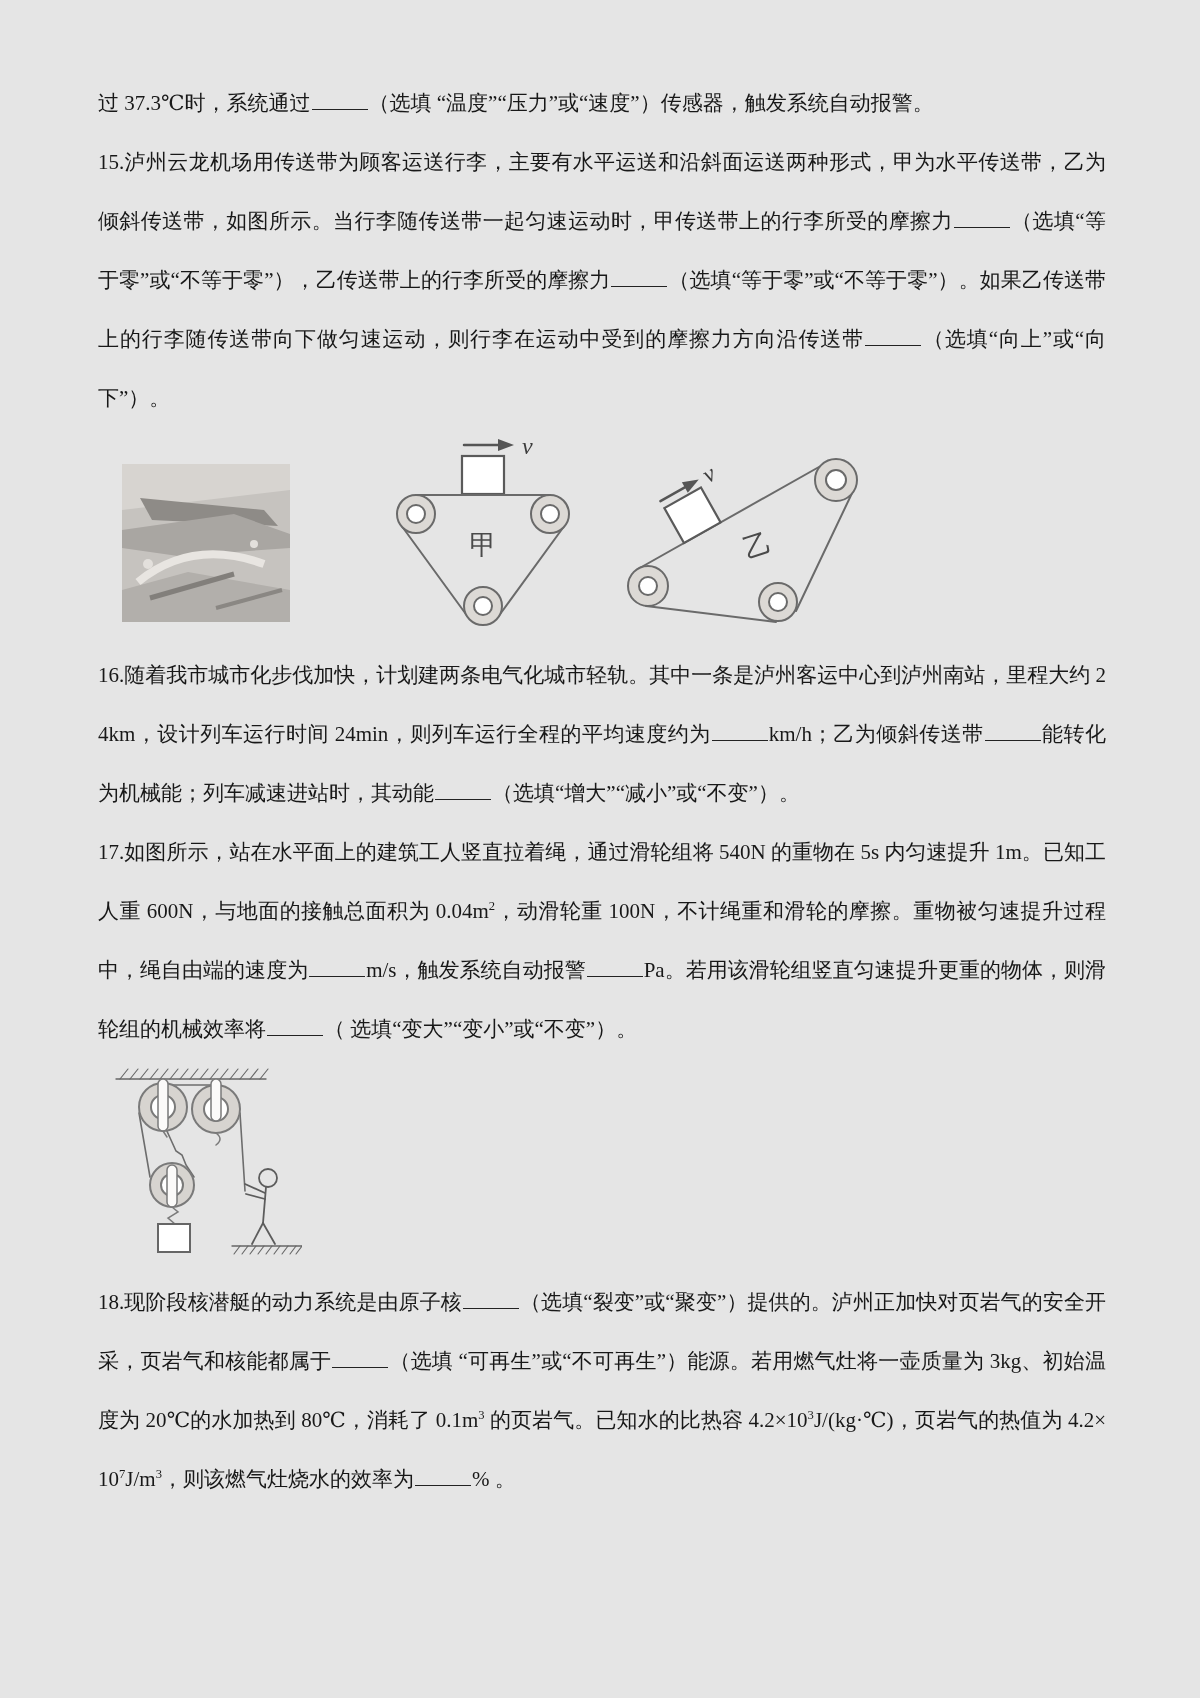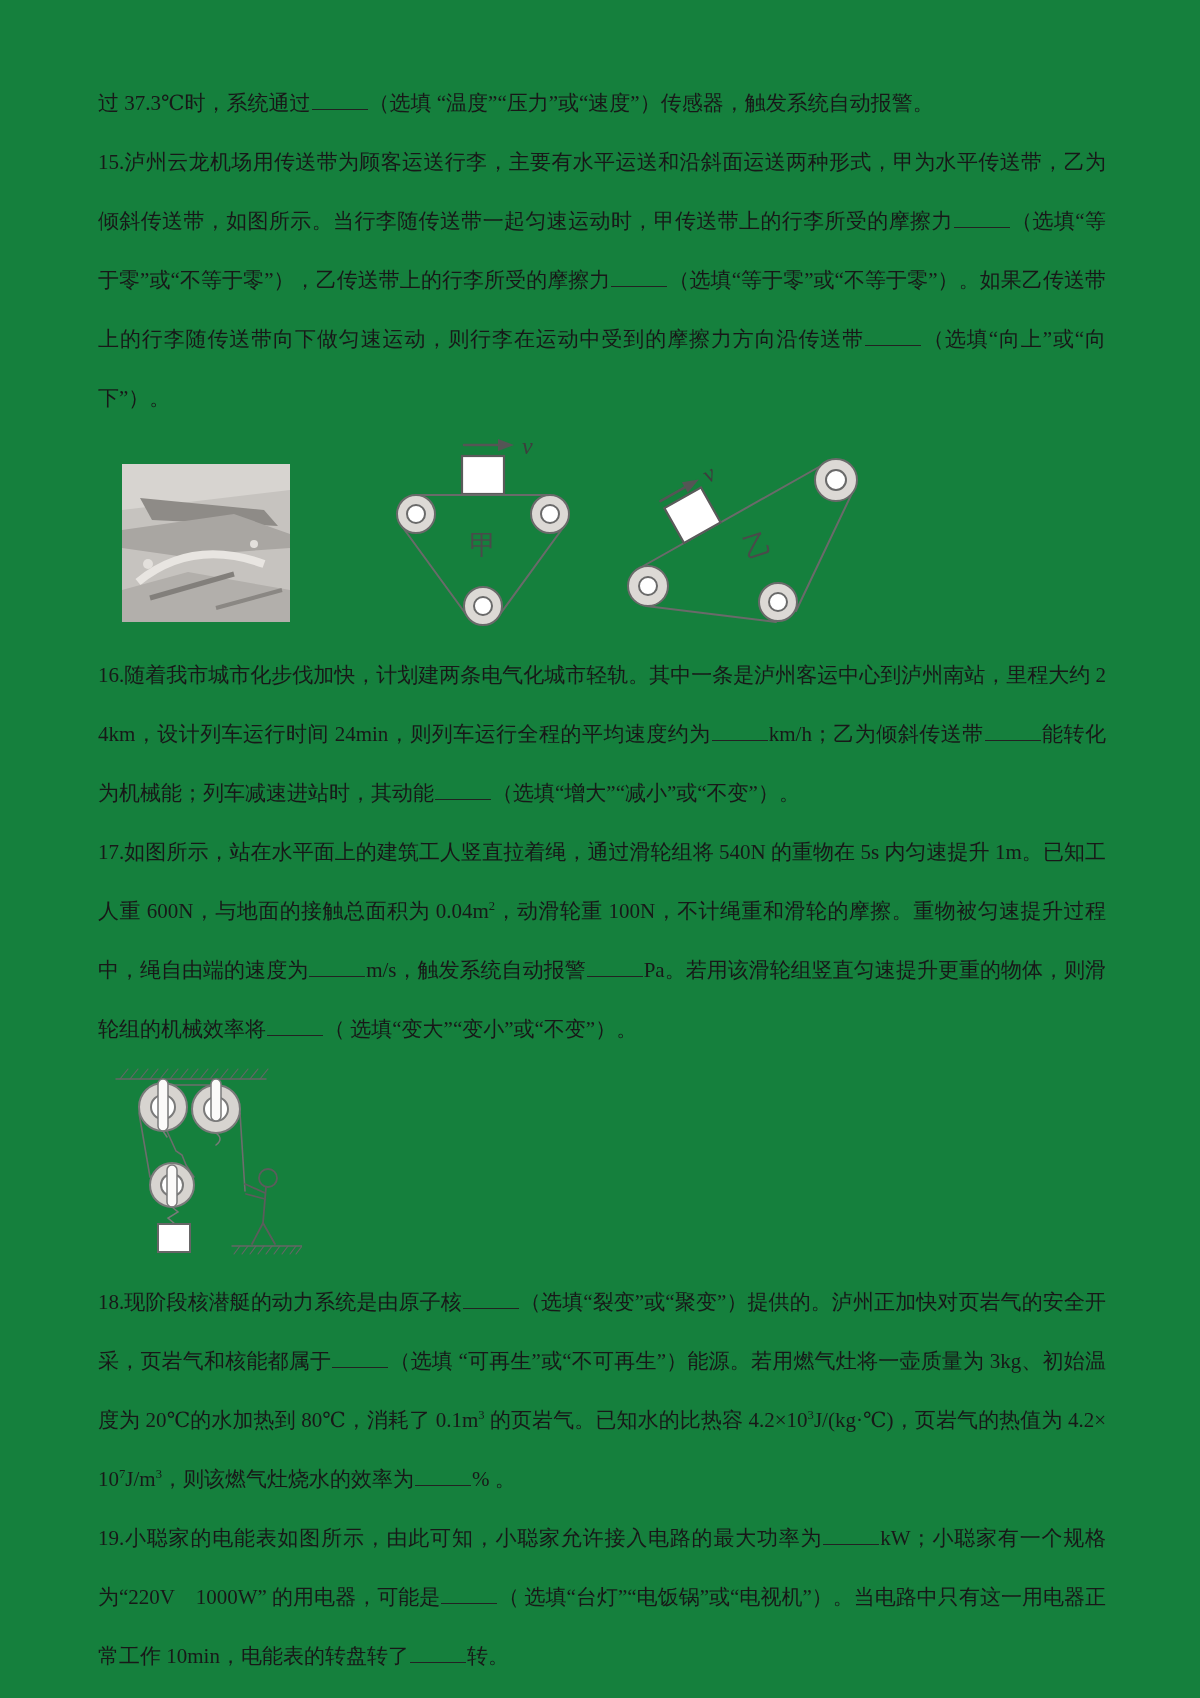--- a/index.html
+++ b/index.html
@@ -1,21 +1,21 @@
 <!DOCTYPE html>
 <html><head>
 <meta charset="utf-8">
 <style>
   html,body{margin:0;padding:0;background:#ffffff;}
   .page{
     position:relative;
     width:1200px;height:1698px;
     box-sizing:border-box;
     padding:74px 94px 0 98px;
-    background:#15803d;
+    background:#e5e5e5;
     overflow:hidden;
     font-family:"Liberation Serif","DejaVu Serif",serif;
     font-size:21px;
     color:#181818;
   }
   .para{
     margin:0;
     line-height:59px;
     text-align:justify;
     word-break:break-all;
@@ -156,15 +156,14 @@
         <line x1="157" y1="160" x2="169" y2="181"></line>
       </g>
       <g stroke="#666" stroke-width="1.4" fill="none">
         <line x1="126" y1="183" x2="198" y2="183"></line>
         <path d="M134 183 l-6 8 M142 183 l-6 8 M150 183 l-6 8 M158 183 l-6 8 M166 183 l-6 8 M174 183 l-6 8 M182 183 l-6 8 M190 183 l-6 8 M196 183 l-6 8" stroke-width="1.1"></path>
       </g>
     </svg>
   </div>
 
   <p class="para"><span>18.现阶段核潜艇的动力系统是由原子核</span><span class="blank"></span><span>（选填“裂变”或“聚变”）提供的。泸州正加快对页岩气的安全开采，页岩气和核能都属于</span><span class="blank"></span><span>（选填 “可再生”或“不可再生”）能源。若用燃气灶将一壶质量为 3kg、初始温度为 20℃的水加热到 80℃，消耗了 0.1m</span><sup class="sp">3</sup><span> 的页岩气。已知水的比热容 4.2×10</span><sup class="sp">3</sup><span>J/(kg·℃)，页岩气的热值为 4.2×10</span><sup class="sp">7</sup><span>J/m</span><sup class="sp">3</sup><span>，则该燃气灶烧水的效率为</span><span class="blank"></span><span>% 。</span></p>
-  <p class="para"><span>19.小聪家的电能表如图所示，由此可知，小聪家允许接入电路的最大功率为</span><span class="blank"></span><span>kW；小聪家有一个规格为“220V　1000W” 的用电器，可能是</span><span class="blank"></span><span>（ 选填“台灯”“电饭锅”或“电视机”）。当电路中只有这一用电器正常工作 10min，电能表的转盘转了</span><span class="blank"></span><span>转。</span></p>
 
 </div>
 
 </body></html>

